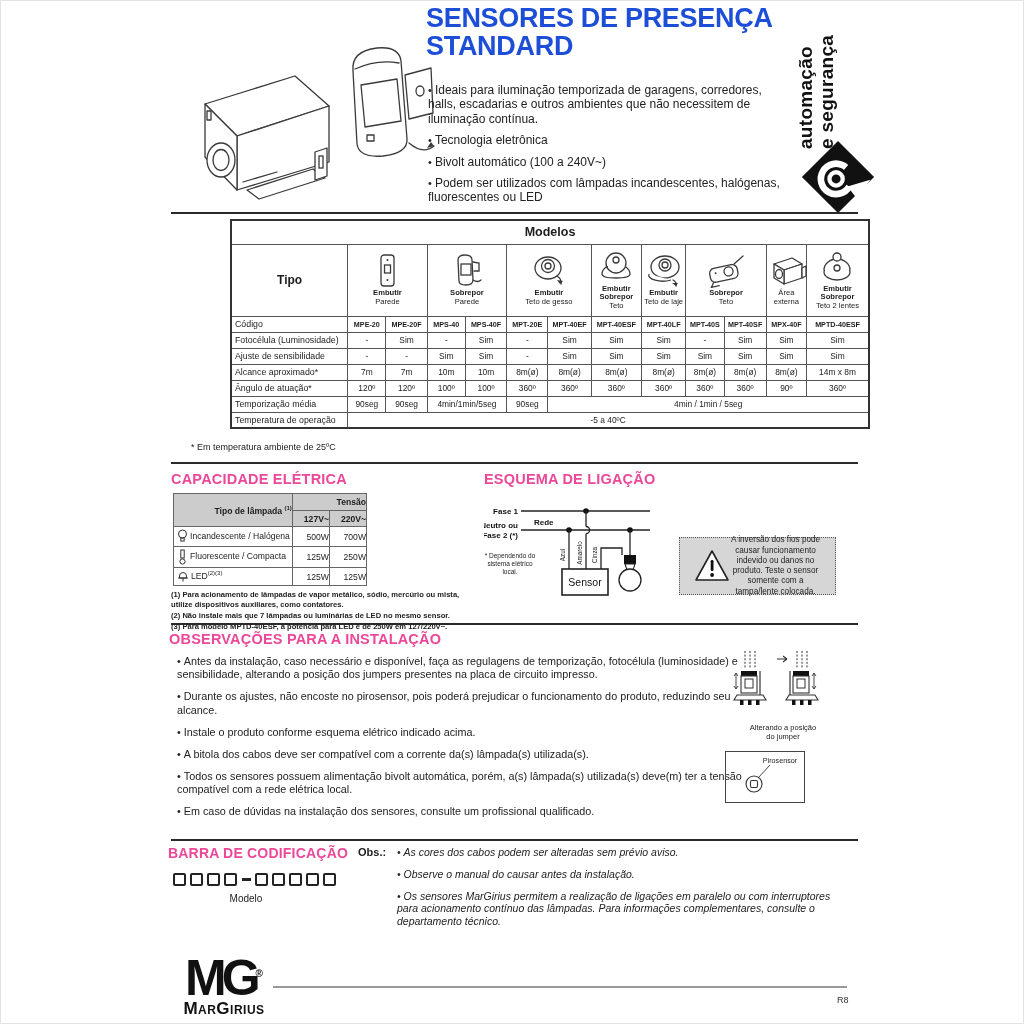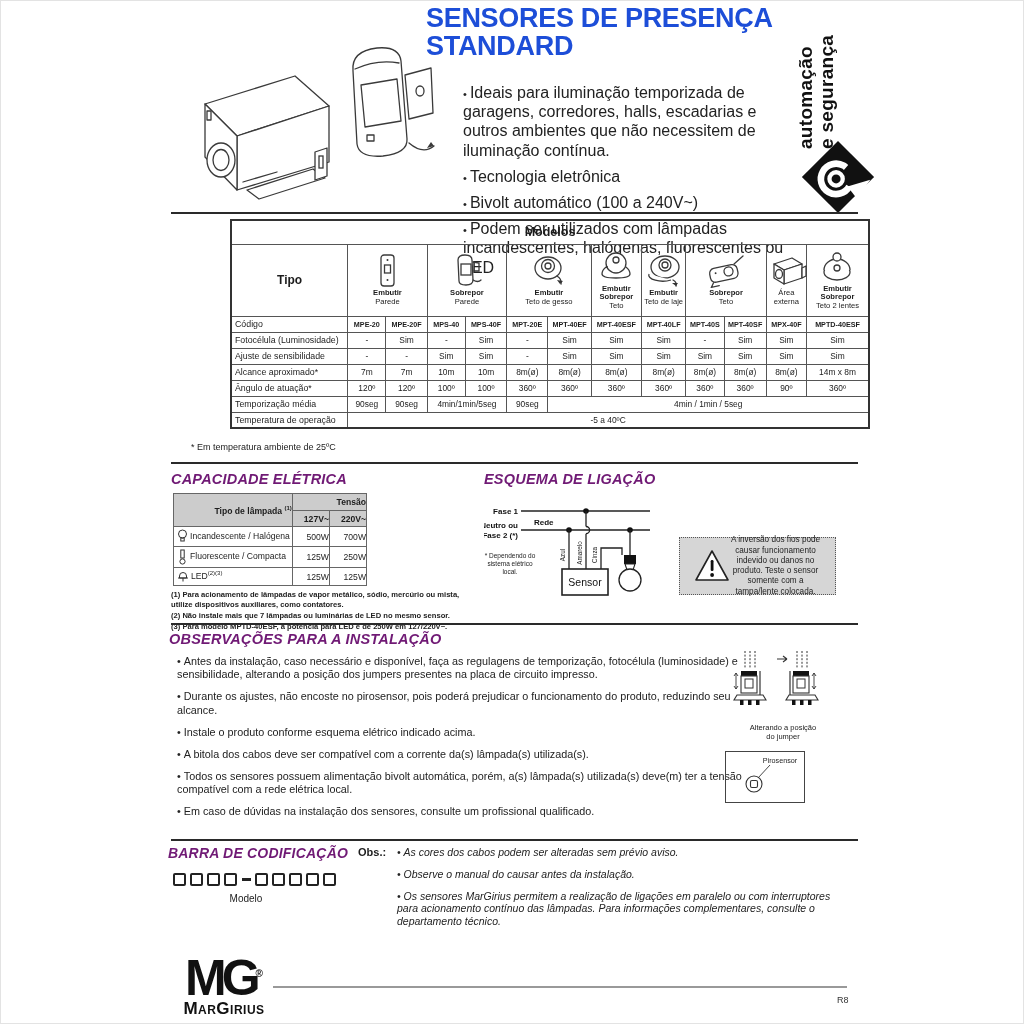--- a/index.html
+++ b/index.html
@@ -6,21 +6,21 @@
   html,body { background:#fff; }
   body { font-family:"Liberation Sans", sans-serif; color:#1c1c1c; }
   #page { position:relative; width:1024px; height:1024px; background:#fff; overflow:hidden;
           border:1px solid #e3e3e3; }
 
   
   .hero-svg { position:absolute; }
   #title { position:absolute; left:425px; top:4px; width:380px;
            font-size:27px; font-weight:800; line-height:1.02; letter-spacing:-.3px; color:#1d4ed8; }
   #top-bullets { position:absolute; left:427px; top:82px; width:362px; list-style:none; }
-  #top-bullets li { font-size:16px; line-height:1.2; margin-bottom:7px; color:#222;margin-left:35px; }
+  #top-bullets li { font-size:12px; line-height:1.2; margin-bottom:7px; color:#222; }
   #top-bullets li::before { content:"\2022\00a0"; font-size:11px; }
   #brand-vertical { position:absolute; left:794px; top:8px; height:140px;
                     writing-mode:vertical-rl; transform:rotate(180deg);
                     font-weight:bold; font-size:19px; line-height:1.12; color:#111; letter-spacing:.3px; }
   #brand-diamond { position:absolute; left:799px; top:138px; }
 
   .divider { position:absolute; left:170px; width:687px; height:2px; background:#2a2a2a; }
   #div1 { top:211px; } #div2 { top:461px; } #div3 { top:622px; } #div4 { top:838px; }
 
   
@@ -34,21 +34,21 @@
   .m-type .tb { font-weight:bold; }
   .m-type .ts { font-weight:normal; }
   .ticon { display:block; margin:0 auto 1px auto; width:40px; height:34px; }
   .ticon svg { width:100%; height:100%; }
   .m-label { font-size:8.8px; text-align:left !important; padding-left:3px !important; height:16px; }
   .m-cell  { font-size:8.4px; }
   .m-cell.bold { font-weight:bold; font-size:7.2px; }
   #modelos-footnote { position:absolute; left:190px; top:441px; font-size:9px; color:#222; }
 
   
-  .sec-title { position:absolute; font-size:14.5px; font-weight:800; color:#701a75; letter-spacing:.2px;font-style:italic; }
+  .sec-title { position:absolute; font-size:14.5px; font-weight:800; color:#ec4899; letter-spacing:.2px; }
   #cap-title { left:170px; top:470px; }
   #cap-table-wrap { position:absolute; left:172px; top:492px; }
   #cap-table { width:194px; border:1.5px solid #555; }
   #cap-table td { border:1px solid #666; font-size:8.6px; text-align:right; vertical-align:middle; }
   #cap-table .hd { background:#cccccc; font-weight:bold; }
   .cap-lamp { text-align:left !important; padding:2px 2px 2px 3px !important; height:17px; white-space:nowrap; }
   .cap-lamp svg { vertical-align:middle; margin-right:2px; }
   sup { font-size:6px; }
   #cap-footnotes { position:absolute; left:170px; top:589px; width:302px;
                    font-size:7.6px; font-weight:bold; line-height:1.3; color:#222; }

